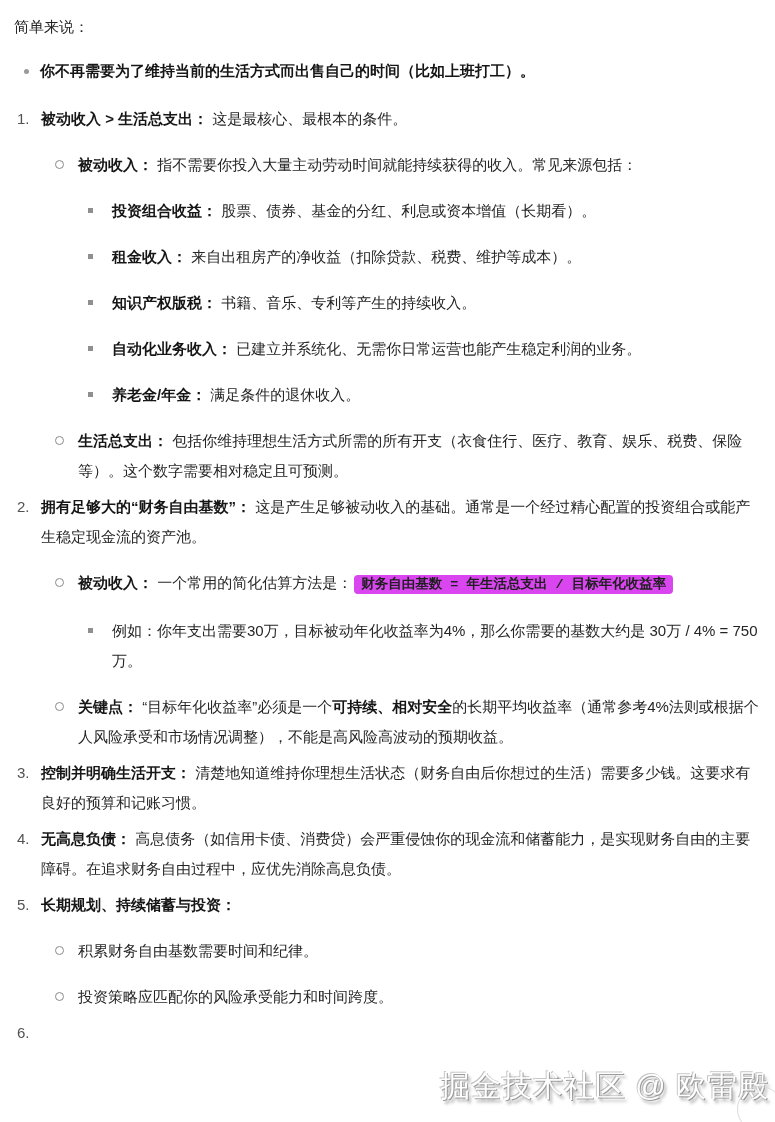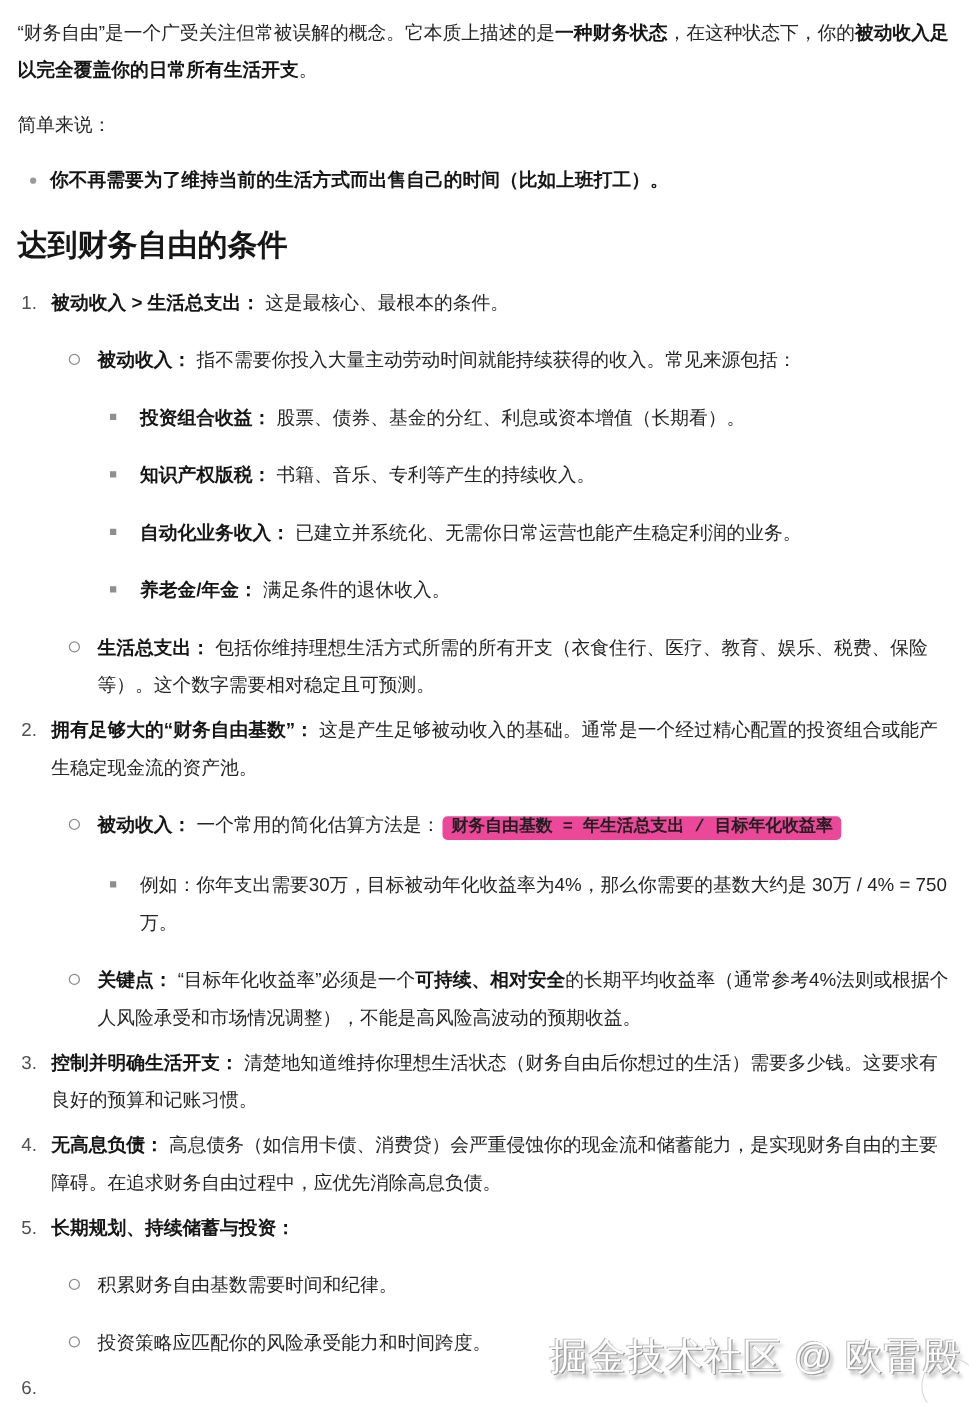--- a/index.html
+++ b/index.html
@@ -40,21 +40,21 @@
   .marker.square::before {
     content: ""; display: inline-block; width: 5px; height: 5px;
     background: #8f8f8f; vertical-align: middle; margin-bottom: 3px;
   }
   .toplist { margin: 10px 0 18px 10px; }
   .toplist > .li { margin-top: 12px; font-family: Liberation Serif, serif; }
   .conditions { margin-top: 2px; }
   .conditions > .li { margin-top: 6px; }
   .inline-code {
     font-family: "Liberation Mono", monospace;
-    background: #ec4899; border-radius: 4px;
+    background: #d946ef; border-radius: 4px;
     padding: 2px 7px; margin: 0 2px;
     font-size: 13.5px; font-weight: 700; color: #1f1f1f;
     white-space: nowrap;
   }
   .watermark {
     position: absolute; top: 1068px; right: 6px;
     font-size: 30px; line-height: 36px; letter-spacing: 1px;
     color: #ffffff; white-space: nowrap;
     text-shadow:
       -1px -1px 0 rgba(150,150,150,0.55),
@@ -64,39 +64,41 @@
   .wm-ring {
     position: absolute; left: 737px; top: 1086px;
     width: 46px; height: 46px; border-radius: 50%;
     border: 1px solid #dadada; background: transparent;
   }
 </style>
 </head>
 <body>
 
 <article class="doc">
-  <p class="para"><span>“财务自由”是一个广受关注但常被误解的概念。它本质上描述的是</span><strong>一种财务状态</strong><span>，在这种状态下，你的</span><strong>被动收入足以完全覆盖你的日常所有生活开支</strong><span>。</span></p>
   <p class="para">简单来说：</p>
   <div class="list toplist">
       <div class="li">
         <span class="marker disc"></span>
         <div class="li-content"><strong>你不再需要为了维持当前的生活方式而出售自己的时间（比如上班打工）。</strong></div>
       </div>
     </div>
-  <h2 class="heading">达到财务自由的条件</h2>
   <div class="list conditions">
       <div class="li">
         <span class="marker num">1.</span>
         <div class="li-content"><strong>被动收入 &gt; 生活总支出：</strong><span> 这是最核心、最根本的条件。</span><div class="sublist circle">
             <div class="li">
               <span class="marker circle"></span>
               <div class="li-content"><strong>被动收入：</strong><span> 指不需要你投入大量主动劳动时间就能持续获得的收入。常见来源包括：</span><div class="sublist square">
                   <div class="li">
                     <span class="marker square"></span>
                     <div class="li-content"><strong>投资组合收益：</strong><span> 股票、债券、基金的分红、利息或资本增值（长期看）。</span></div>
+                  </div>
+                  <div class="li">
+                    <span class="marker square"></span>
+                    <div class="li-content"><strong>租金收入：</strong><span> 来自出租房产的净收益（扣除贷款、税费、维护等成本）。</span></div>
                   </div>
                   <div class="li">
                     <span class="marker square"></span>
                     <div class="li-content"><strong>知识产权版税：</strong><span> 书籍、音乐、专利等产生的持续收入。</span></div>
                   </div>
                   <div class="li">
                     <span class="marker square"></span>
                     <div class="li-content"><strong>自动化业务收入：</strong><span> 已建立并系统化、无需你日常运营也能产生稳定利润的业务。</span></div>
                   </div>
                   <div class="li">

